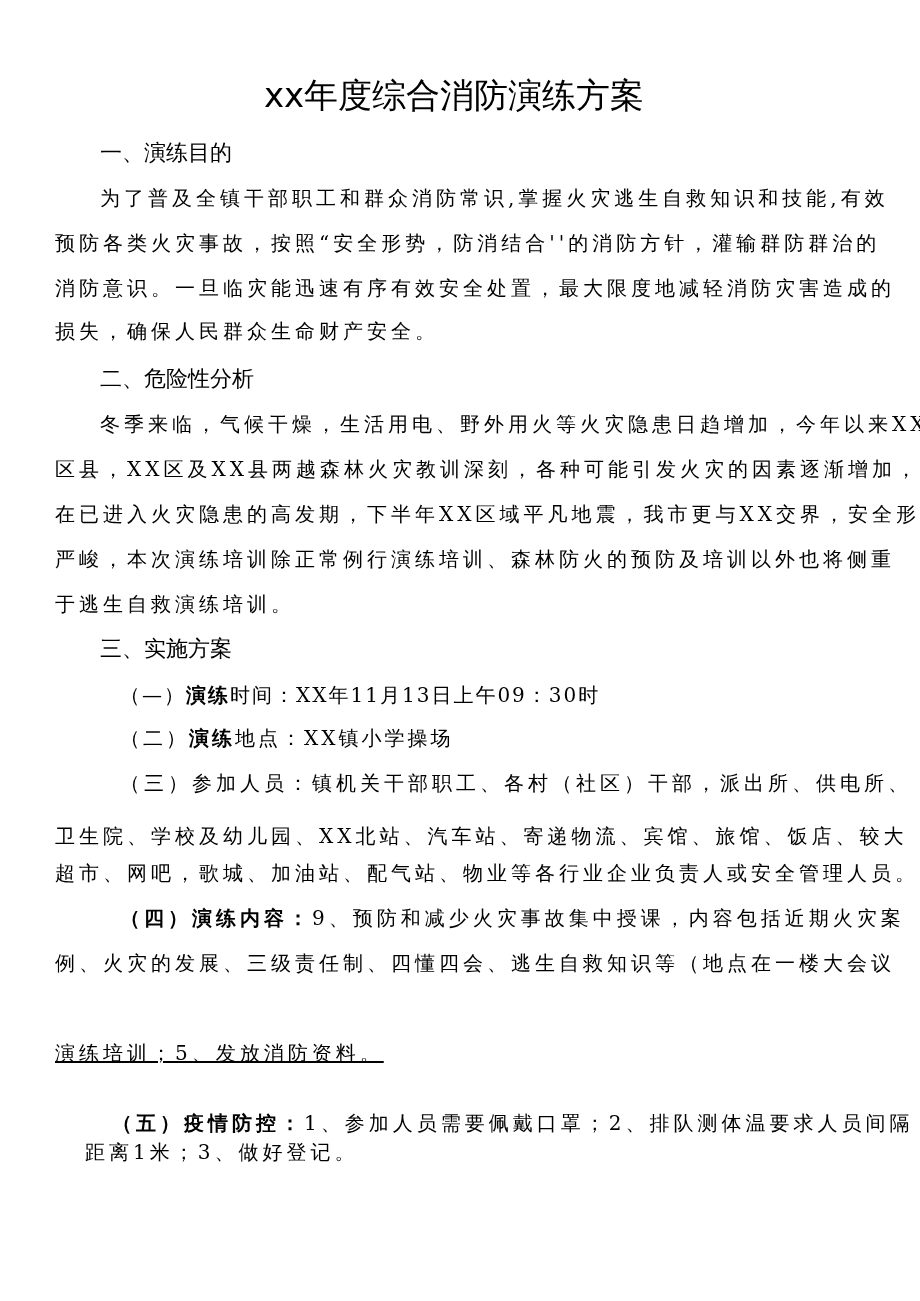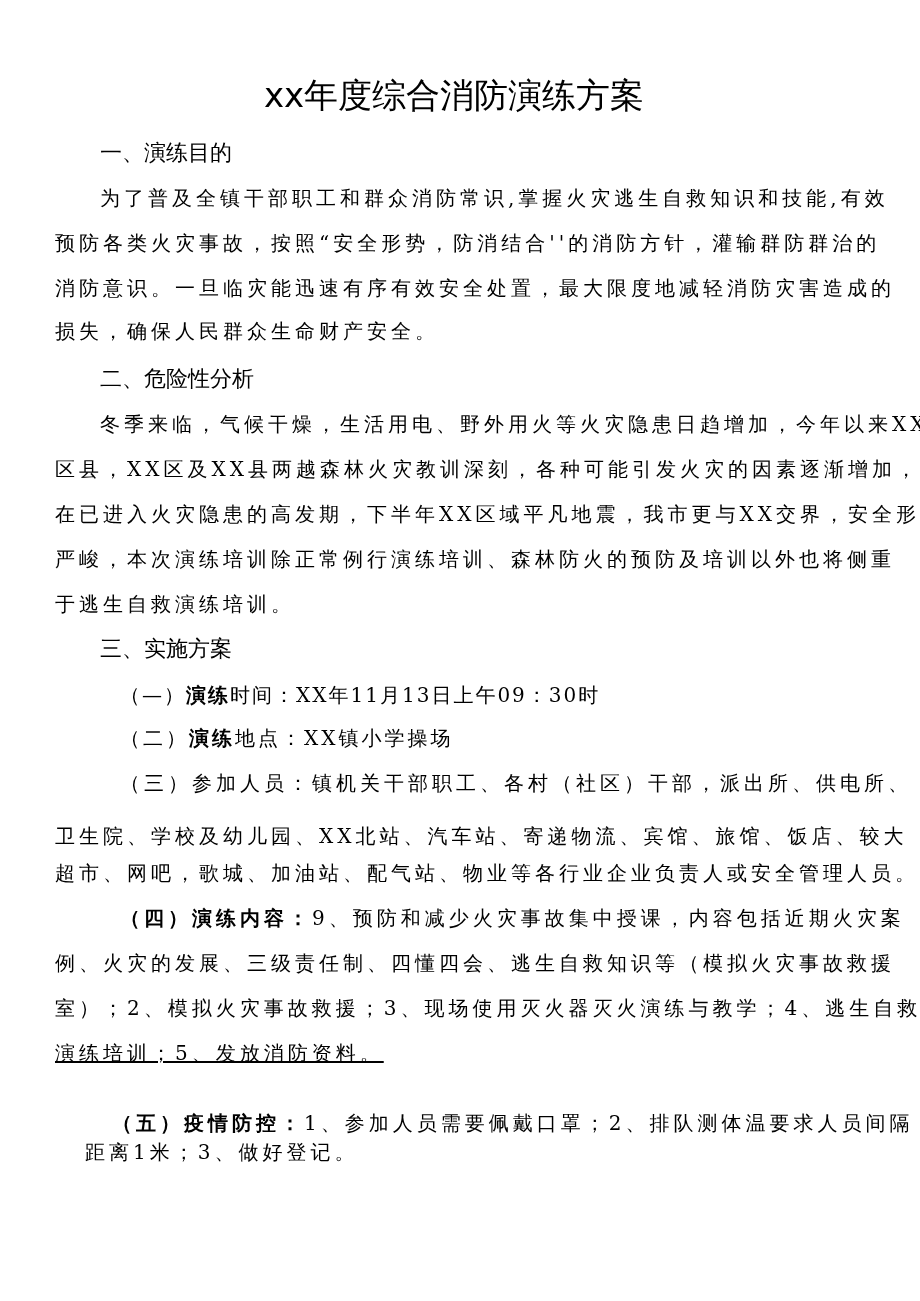--- a/index.html
+++ b/index.html
@@ -96,22 +96,21 @@
 
   <div class="line indent2 justify" style="top:768px; width:762px;">
     <span>（三）参加人员：</span><span>镇机关干部职工、各村（社区）干部，派出所、供电所、</span>
   </div>
   <div class="line justify" style="top:813px;margin-top:8px;">卫生院、学校及幼儿园、XX北站、汽车站、寄递物流、宾馆、旅馆、饭店、较大</div>
   <div class="line justify" style="top:858px; width:825px;">超市、网吧，歌城、加油站、配气站、物业等各行业企业负责人或安全管理人员。</div>
 
   <div class="line indent2 justify" style="top:903px; width:748px;">
     <span class="sub-label">（四）演练内容：</span><span>9、预防和减少火灾事故集中授课，内容包括近期火灾案</span>
   </div>
-  <div class="line justify" style="top:948px;">例、火灾的发展、三级责任制、四懂四会、逃生自救知识等（模拟火灾事故救援</div>
-  <div class="line justify" style="top:993px;">室）；2、模拟火灾事故救援；3、现场使用灭火器灭火演练与教学；4、逃生自救</div>
+  <div class="line justify" style="top:948px;">例、火灾的发展、三级责任制、四懂四会、逃生自救知识等（地点在一楼大会议</div>
   <div class="line" style="top:1038px;text-decoration:underline;">演练培训；5、发放消防资料。</div>
 
   <div class="line justify" style="left:104px; top:1108px; width:756px;margin-left:8px;">
     <span class="sub-label">（五）疫情防控：</span><span>1、参加人员需要佩戴口罩；2、排队测体温要求人员间隔</span>
   </div>
   <div class="line" style="left:85px; top:1137px;">距离1米；3、做好登记。</div>
 
 </div>
 
 </body></html>

